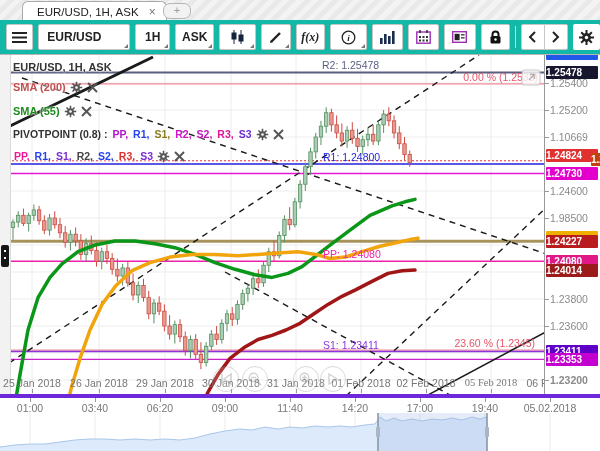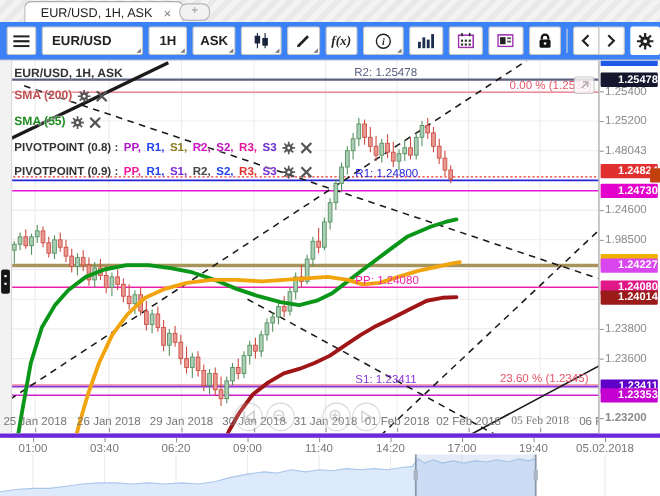--- a/index.html
+++ b/index.html
@@ -7,21 +7,21 @@
   
   .tabbar{position:absolute;left:0;top:0;width:600px;height:20px;
     background:repeating-linear-gradient(135deg,#f3f3f3 0 5px,#e9e9e9 5px 10px);
     border-bottom:1px solid #b9b9b9;}
   .tab{position:absolute;left:22px;top:1px;height:19px;background:#fff;border:1px solid #a9a9a9;border-bottom:none;
     border-radius:6px 6px 0 0;padding:0 10px 0 14px;display:flex;align-items:center;gap:10px;font-size:11.5px;color:#222;}
   .tab .close{color:#777;font-size:12px;line-height:10px;cursor:default;}
   .newtab{position:absolute;left:163px;top:3px;width:26px;height:14px;background:#f2f2f2;border:1px solid #b5b5b5;
     border-radius:7px;color:#999;font-size:11px;text-align:center;line-height:12px;}
   
-  .toolbar{position:absolute;left:0;top:20px;width:600px;height:35px;background:#3b82f6;border-bottom:1px solid #b5b5b5;
+  .toolbar{position:absolute;left:0;top:20px;width:600px;height:35px;background:#14b8a6;border-bottom:1px solid #b5b5b5;
     display:flex;align-items:center;padding-left:6px;box-sizing:border-box;gap:5px;}
   .tbtn{position:relative;height:26px;background:#fff;border:1px solid #c6c6c6;border-radius:2px;display:flex;
     align-items:center;justify-content:center;font-size:12px;color:#222;font-weight:bold;box-sizing:border-box;}
   .tbtn.dd:after{content:"";position:absolute;right:1px;bottom:1px;border-left:4px solid transparent;border-bottom:4px solid #777;}
   .noborder{border:none;}
   .sep{width:1px;height:22px;background:#d5d5d5;}
   .icon svg{display:block;}
   
   .chart-wrap{position:absolute;left:0;top:55px;width:600px;height:339px;background:#fff;overflow:hidden;}
   #plot{position:absolute;left:0;top:0;z-index:1;}
@@ -37,21 +37,21 @@
   #date-row span{position:absolute;transform:translateX(-50%);font-size:10.5px;color:#777;white-space:nowrap;}
   #date-row i{position:absolute;bottom:-1px;width:1px;height:5px;background:#999;}
   .expand-btn{position:absolute;left:521px;top:14px;z-index:2;opacity:.8;}
   .navctl{position:absolute;top:311px;z-index:2;opacity:.32;}
   .navctl .circ{position:absolute;width:24px;height:24px;border:1.5px solid #888;border-radius:50%;
     display:flex;align-items:center;justify-content:center;background:rgba(255,255,255,.5);}
   #price-axis{position:absolute;right:0;top:0;width:55px;height:339px;background:#fff;border-left:1px solid #999;z-index:5;overflow:hidden;}
   .ptick{position:absolute;left:5px;font-size:10.5px;color:#8a8a8a;transform:translateY(-50%);}
   .ptickmark{position:absolute;left:0;width:4px;height:1px;background:#999;}
   .badge{position:absolute;left:1px;width:52px;height:13px;border-radius:1px;color:#fff;font-size:10px;font-weight:bold;
-    text-align:right;line-height:13px;}
+    text-align:left;line-height:13px;}
   
   #time-row{position:absolute;left:0;top:394px;width:600px;height:19px;border-top:4px solid #6d28d9;background:#fff;}
   #time-row span{position:absolute;top:4px;transform:translateX(-50%);font-size:10.5px;color:#777;white-space:nowrap;}
   #time-row i{position:absolute;top:0;width:1px;height:4px;background:#999;}
   .navigator{position:absolute;left:0;top:413px;width:600px;height:38px;background:#fff;}
 </style>
 </head>
 <body>
 
 <div class="screen">
@@ -482,21 +482,20 @@
             <span class="licon">
               <svg width="11" height="11">
                 <g stroke="#555" stroke-width="2">
                   <line x1="1" y1="1" x2="10" y2="10"></line>
                   <line x1="10" y1="1" x2="1" y2="10"></line>
                 </g>
               </svg>
             </span>
           </div>
           <div class="lrow prow" style="height: 22px;">
-            <span style="color: rgb(51, 51, 51);">PIVOTPOINT (0.9) : </span>
             <span style="color: rgb(240, 24, 152); margin-left: 1px;">PP,</span>
             <span style="color: rgb(37, 67, 240); margin-left: 1px;">R1,</span>
             <span style="color: rgb(122, 47, 208); margin-left: 1px;">S1,</span>
             <span style="color: rgb(68, 68, 68); margin-left: 1px;">R2,</span>
             <span style="color: rgb(37, 67, 240); margin-left: 1px;">S2,</span>
             <span style="color: rgb(224, 48, 48); margin-left: 1px;">R3,</span>
             <span style="color: rgb(122, 47, 208); margin-left: 1px;">S3</span>
             <span class="licon">
               <svg width="13" height="13" viewBox="0 0 17 17">
                 <g stroke="#555" stroke-width="2">
@@ -577,38 +576,38 @@
           </svg>
       </div>
     </div>
 
     <div id="price-axis">
         <div class="ptickmark" style="top: 28px;"></div>
         <div class="ptick" style="top: 28px;">1.25400</div>
         <div class="ptickmark" style="top: 55px;"></div>
         <div class="ptick" style="top: 55px;">1.25200</div>
         <div class="ptickmark" style="top: 82px;"></div>
-        <div class="ptick" style="top: 82px;">1.48043</div>
+        <div class="ptick" style="top: 82px;">1.10669</div>
         <div class="ptickmark" style="top: 136px;"></div>
         <div class="ptick" style="top: 136px;">1.24600</div>
         <div class="ptickmark" style="top: 163px;"></div>
         <div class="ptick" style="top: 163px;">1.98500</div>
         <div class="ptickmark" style="top: 244px;"></div>
         <div class="ptick" style="top: 244px;">1.23800</div>
         <div class="ptickmark" style="top: 271px;"></div>
         <div class="ptick" style="top: 271px;">1.23600</div>
         <div class="ptickmark" style="top: 325px;"></div>
         <div class="ptick" style="top: 325px; font-weight: bold;">1.23200</div>
         <div class="badge" style="background: rgb(34, 88, 232); top: -8px;"></div>
         <div class="badge" style="background: rgb(22, 22, 46); top: 10.97px;">1.25478</div>
         <div class="badge" style="background: rgb(240, 176, 0); top: 176.21px;"></div>
         <div class="badge" style="background: rgb(224, 48, 48); top: 94.13px;">1.24824</div>
         <div class="badge" style="background: #c2410c; top: 98px; margin-left: 45px;">1.24809</div>
         <div class="badge" style="background: rgb(228, 0, 204); top: 111.95px;">1.24730</div>
-        <div class="badge" style="background: #d946ef; top: 179.855px;">1.24227</div>
+        <div class="badge" style="background: #b91c1c; top: 179.855px;">1.24227</div>
         <div class="badge" style="background: rgb(224, 24, 136); top: 199.7px;">1.24080</div>
         <div class="badge" style="background: rgb(155, 27, 27); top: 208.61px;">1.24014</div>
         <div class="badge" style="background: rgb(95, 0, 200); top: 290.015px;">1.23411</div>
         <div class="badge" style="background: rgb(196, 0, 208); top: 297.845px;">1.23353</div>
       </div>
   </div>
 
   <div id="time-row">
       <span style="left: 30px;">01:00</span>
       <i style="left: 30px;"></i>

